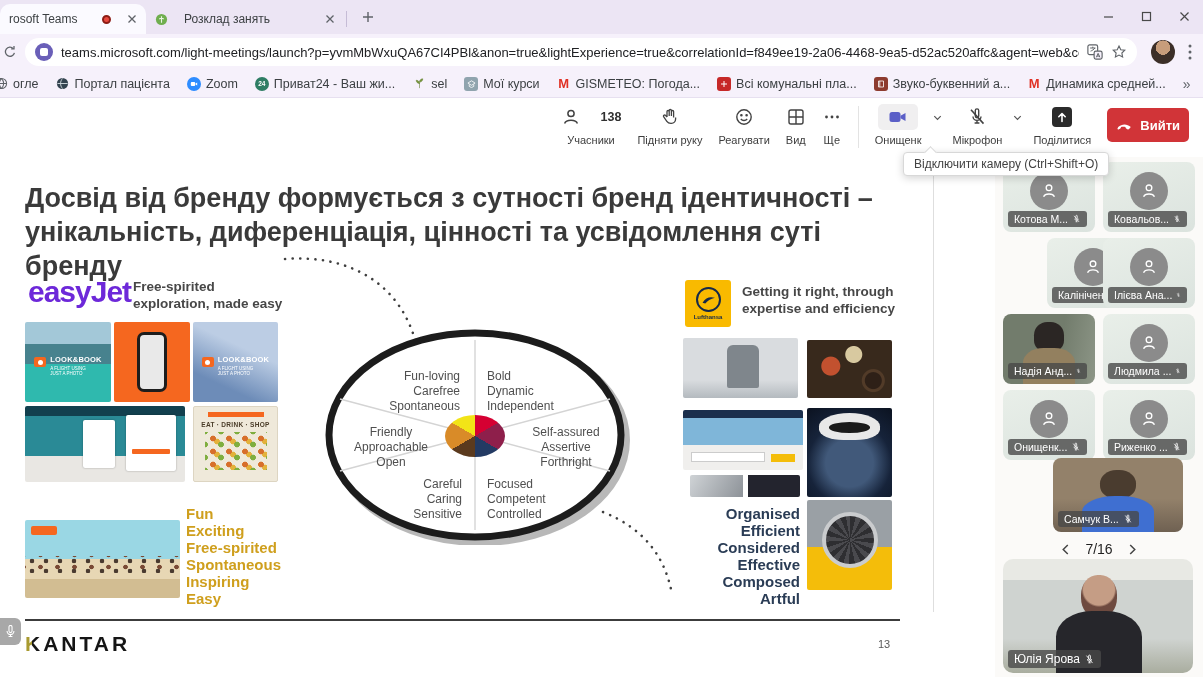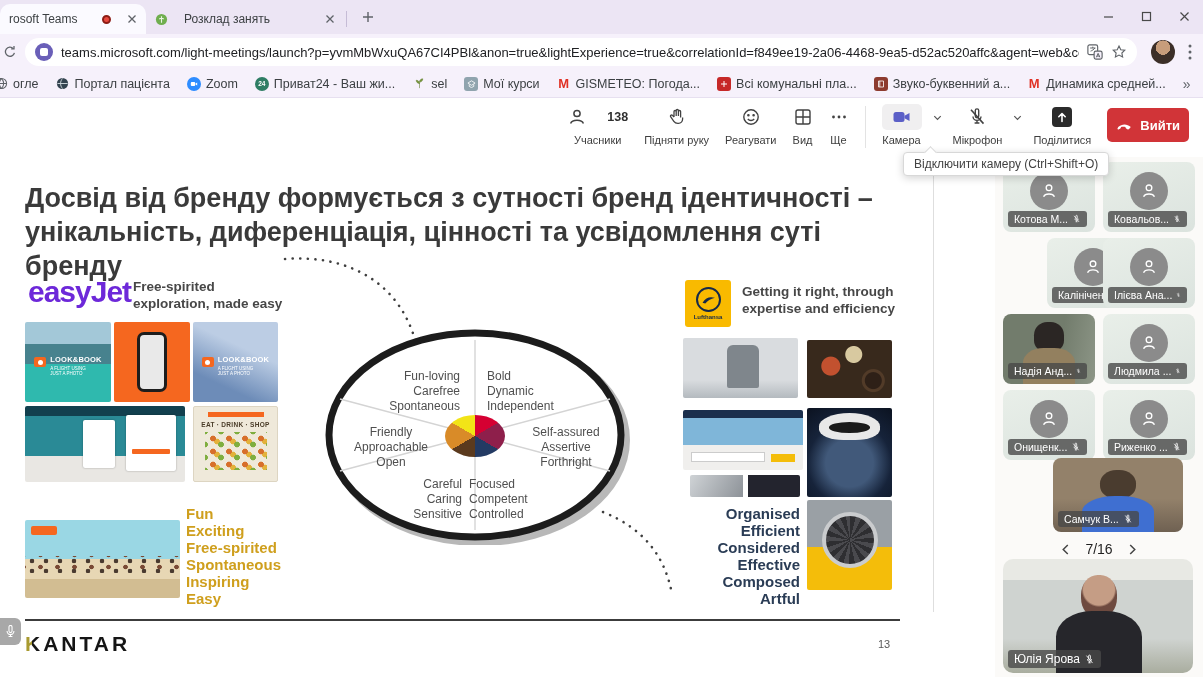--- a/index.html
+++ b/index.html
@@ -364,21 +364,21 @@
       <div class="tb-div"></div>
       <div class="tbi">
         <span class="iconwrap active">
           <span>
             <svg width="20" height="18" viewBox="0 0 20 18">
                 <rect x="1.5" y="4" width="11" height="10" rx="2.5" fill="#5b5fc7"></rect>
                 <path d="M12.5 7.8 17.5 5v8l-5-2.8z" fill="#5b5fc7"></path>
               </svg>
           </span>
         </span>
-        <span class="lbl">Камера</span>
+        <span class="lbl">Онищенк</span>
       </div>
       <div class="chev">
         <svg width="11" height="11" viewBox="0 0 12 12">
             <path d="M2.5 4.5 6 8l3.5-3.5" fill="none" stroke="#555" stroke-width="1.3"></path>
           </svg>
       </div>
       <div class="tbi">
         <span class="iconwrap">
           <span>
             <svg width="20" height="20" viewBox="0 0 20 20" fill="none" stroke="#424242" stroke-width="1.4">
@@ -496,21 +496,21 @@
 Independent</div>
       <div class="wheel-label preline" style="left:11px;top:100px;width:120px;text-align:center;">Friendly
 Approachable
 Open</div>
       <div class="wheel-label preline" style="left:186px;top:100px;width:120px;text-align:center;">Self-assured
 Assertive
 Forthright</div>
       <div class="wheel-label preline" style="left:42px;top:152px;width:100px;text-align:right;">Careful
 Caring
 Sensitive</div>
-      <div class="wheel-label preline" style="left:149px;top:152px;">Focused
+      <div class="wheel-label preline" style="left:167px;top:152px;">Focused
 Competent
 Controlled</div>
       <div class="pie"></div>
     </div>
 
     <div class="ph lh-seat" style="left:683px;top:181px;width:115px;height:60px;">
         <i></i>
       </div>
     <div class="ph lh-food" style="left:807px;top:183px;width:85px;height:58px;"></div>
     <div class="ph lh-web" style="left:683px;top:253px;width:120px;height:60px;">

